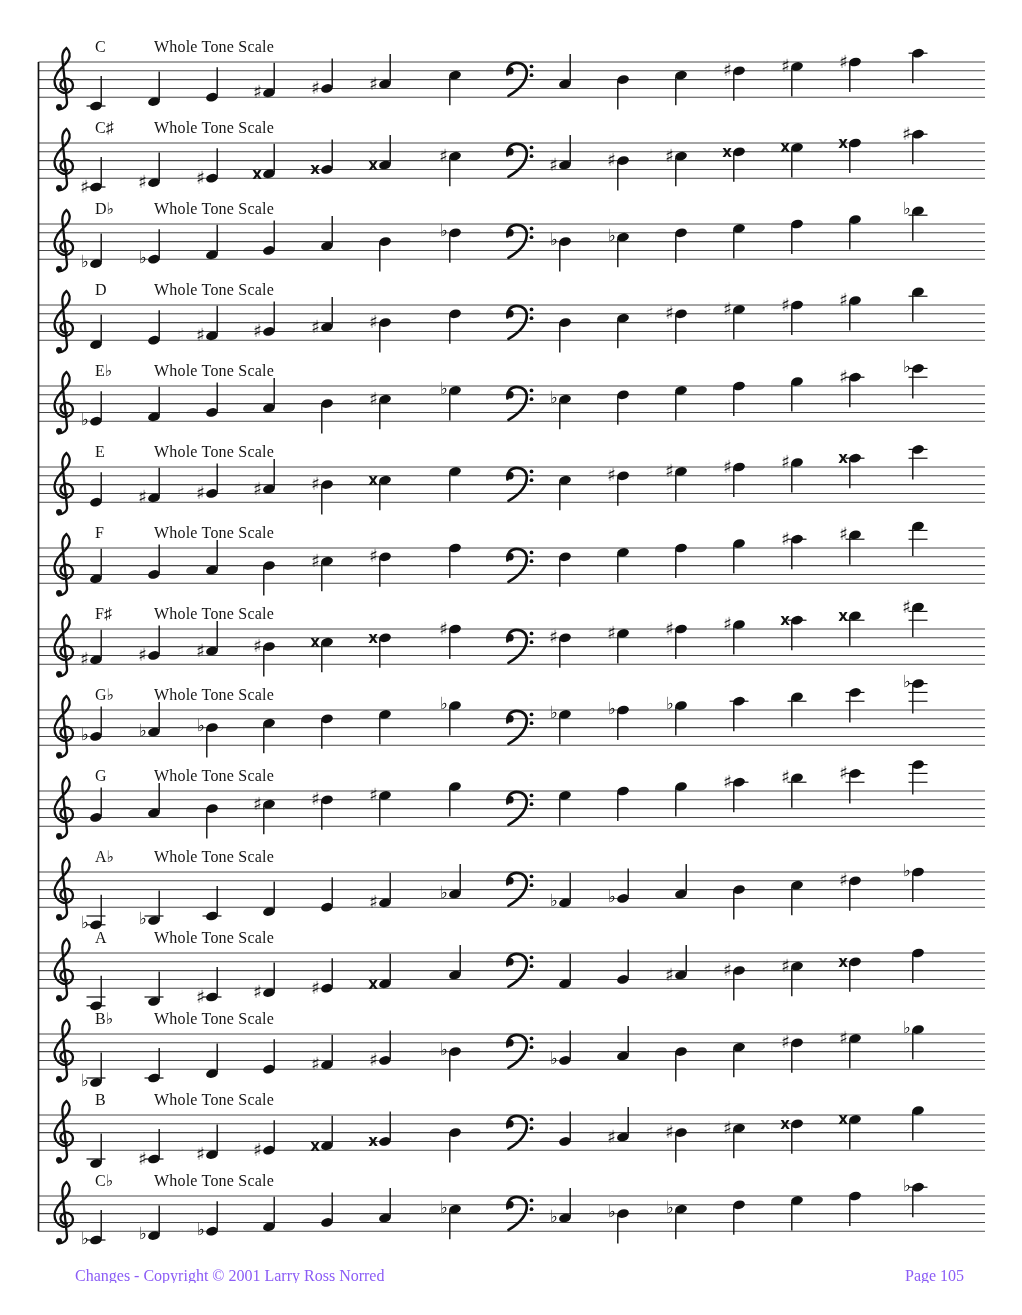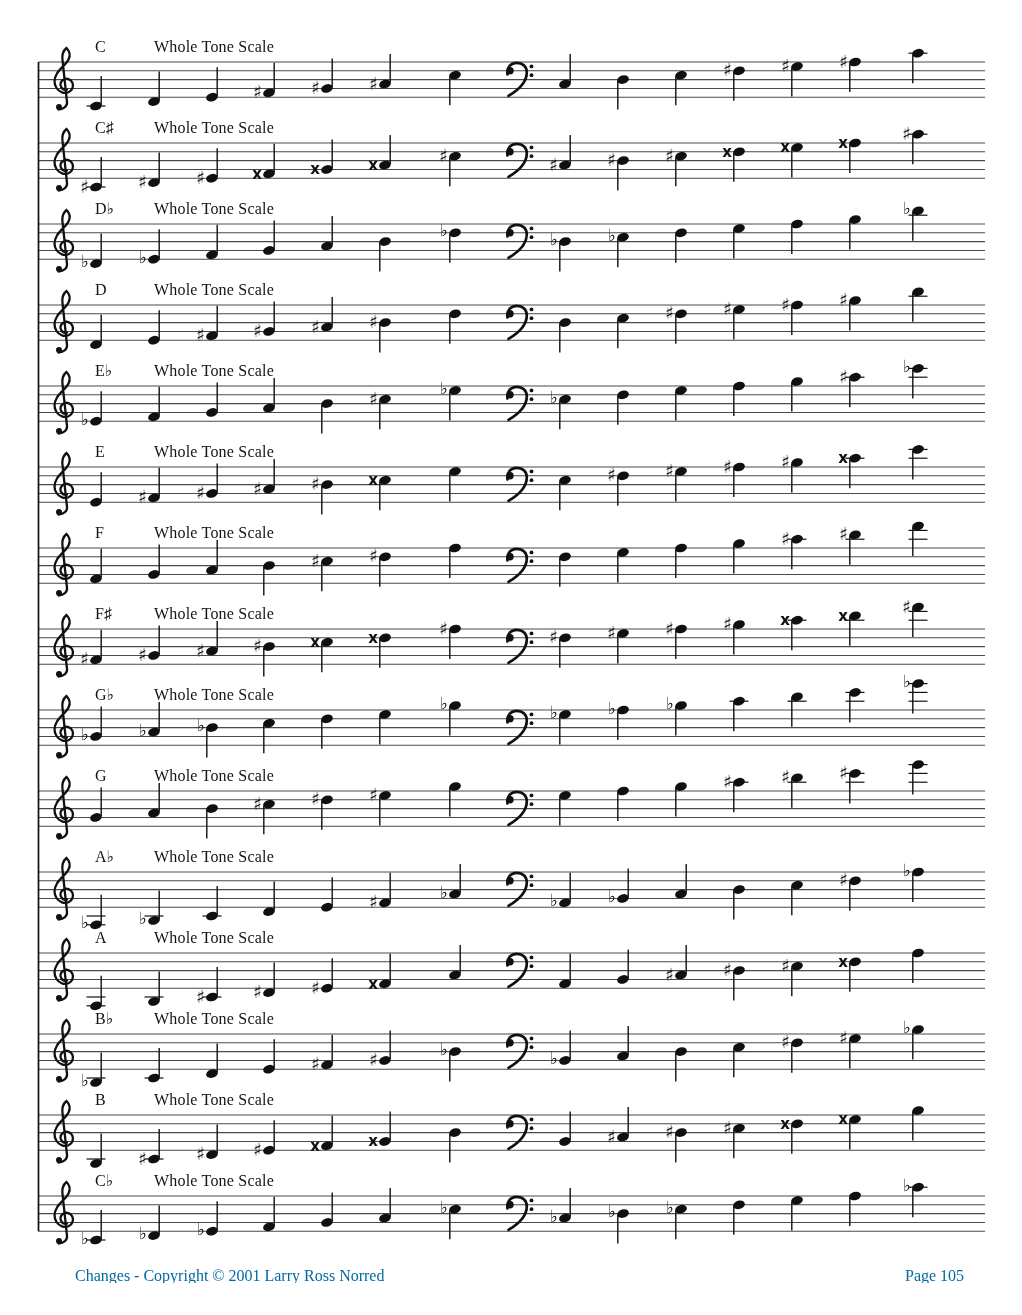--- a/index.html
+++ b/index.html
@@ -2,21 +2,21 @@
 <html><head>
 <meta charset="utf-8">
 <style>
   html,body{margin:0;padding:0;background:#e8e8e8;}
   .page{position:relative;width:1022px;height:1315px;background:#ffffff;overflow:hidden;
         font-family:"Liberation Serif","DejaVu Serif",serif;}
   #score-svg{position:absolute;left:0;top:0;}
   .klabel,.stitle{position:absolute;color:#141414;font-size:16px;line-height:18px;white-space:nowrap;
         font-family:"Liberation Serif","DejaVu Serif","DejaVu Sans",serif;}
   .stitle{letter-spacing:0.2px;margin-left:23px;}
-  .footer{position:absolute;height:17px;overflow:hidden;color:#0369a1;font-size:16px;line-height:19px;
+  .footer{position:absolute;height:17px;overflow:hidden;color:#8b5cf6;font-size:16px;line-height:19px;
         white-space:nowrap;font-family:"Liberation Serif","DejaVu Serif",serif;}
   .footer-left{left:75px;top:1266px;}
   .footer-right{left:905px;top:1266px;text-align:right;}
 </style>
 </head>
 <body>
 
 <div class="page">
   <svg id="score-svg" width="1022" height="1315" xmlns="http://www.w3.org/2000/svg">
       <g>

